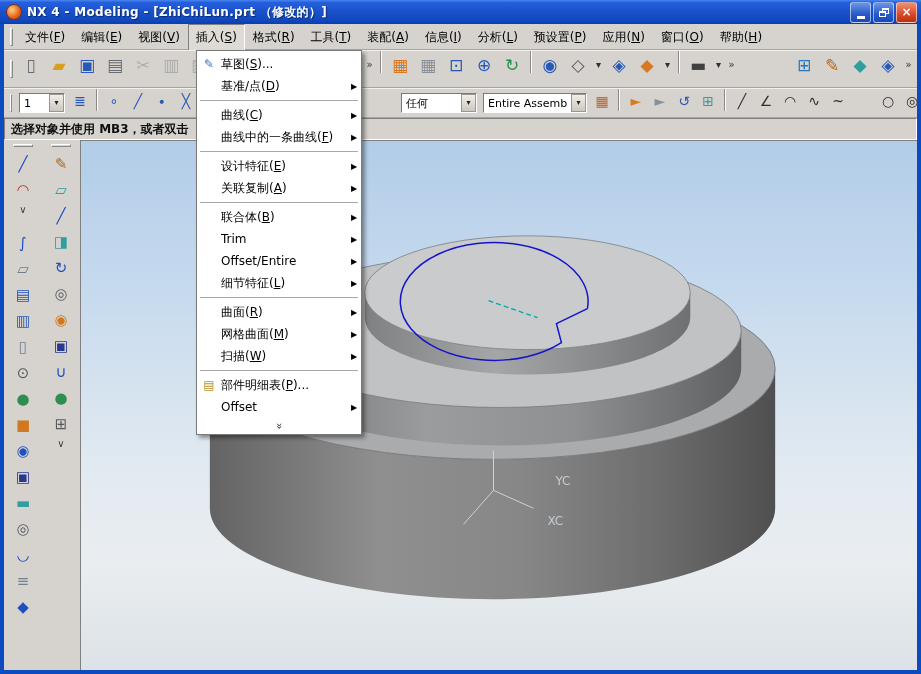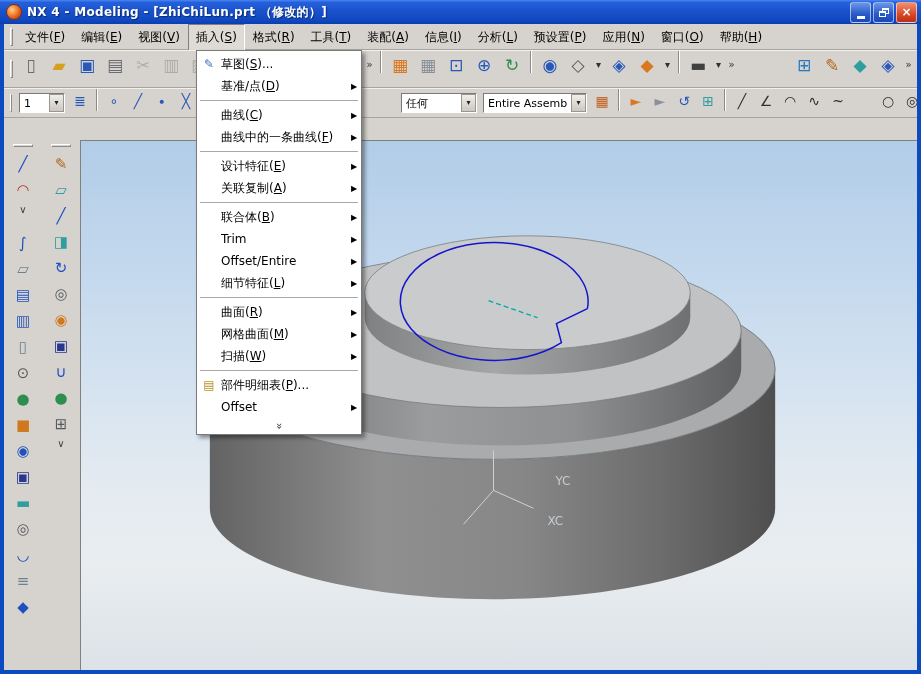--- a/index.html
+++ b/index.html
@@ -204,20 +204,23 @@
         <span class="tb-ic" style="color: rgb(48, 48, 48);">∠</span>
         <span class="tb-ic" style="color: rgb(48, 48, 48);">◠</span>
         <span class="tb-ic" style="color: rgb(48, 48, 48);">∿</span>
         <span class="tb-ic" style="color: rgb(48, 48, 48);">~</span>
         <span class="spacer" style="width: 26px; height: 26px;"></span>
         <span class="tb-ic" style="color: rgb(48, 48, 48);">○</span>
         <span class="tb-ic" style="color: rgb(48, 48, 48);">◎</span>
       </span>
   </div>
 
+  <div class="promptbar">
+    <span class="prompt-text">选择对象并使用 MB3，或者双击</span>
+  </div>
 
   <div class="main">
     <div class="side-col">
       <span class="grip-h"></span>
       <span class="icons" style="flex-direction:column;display:flex;">
           <span class="tb-ic" style="color: rgb(32, 80, 192);">╱</span>
           <span class="tb-ic" style="color: rgb(184, 48, 40);">◠</span>
           <span class="tb-ic small" style="color: rgb(64, 64, 64);">∨</span>
           <span class="spacer" style="width: 14px; height: 14px;"></span>
           <span class="tb-ic" style="color: rgb(32, 80, 192);">∫</span>

